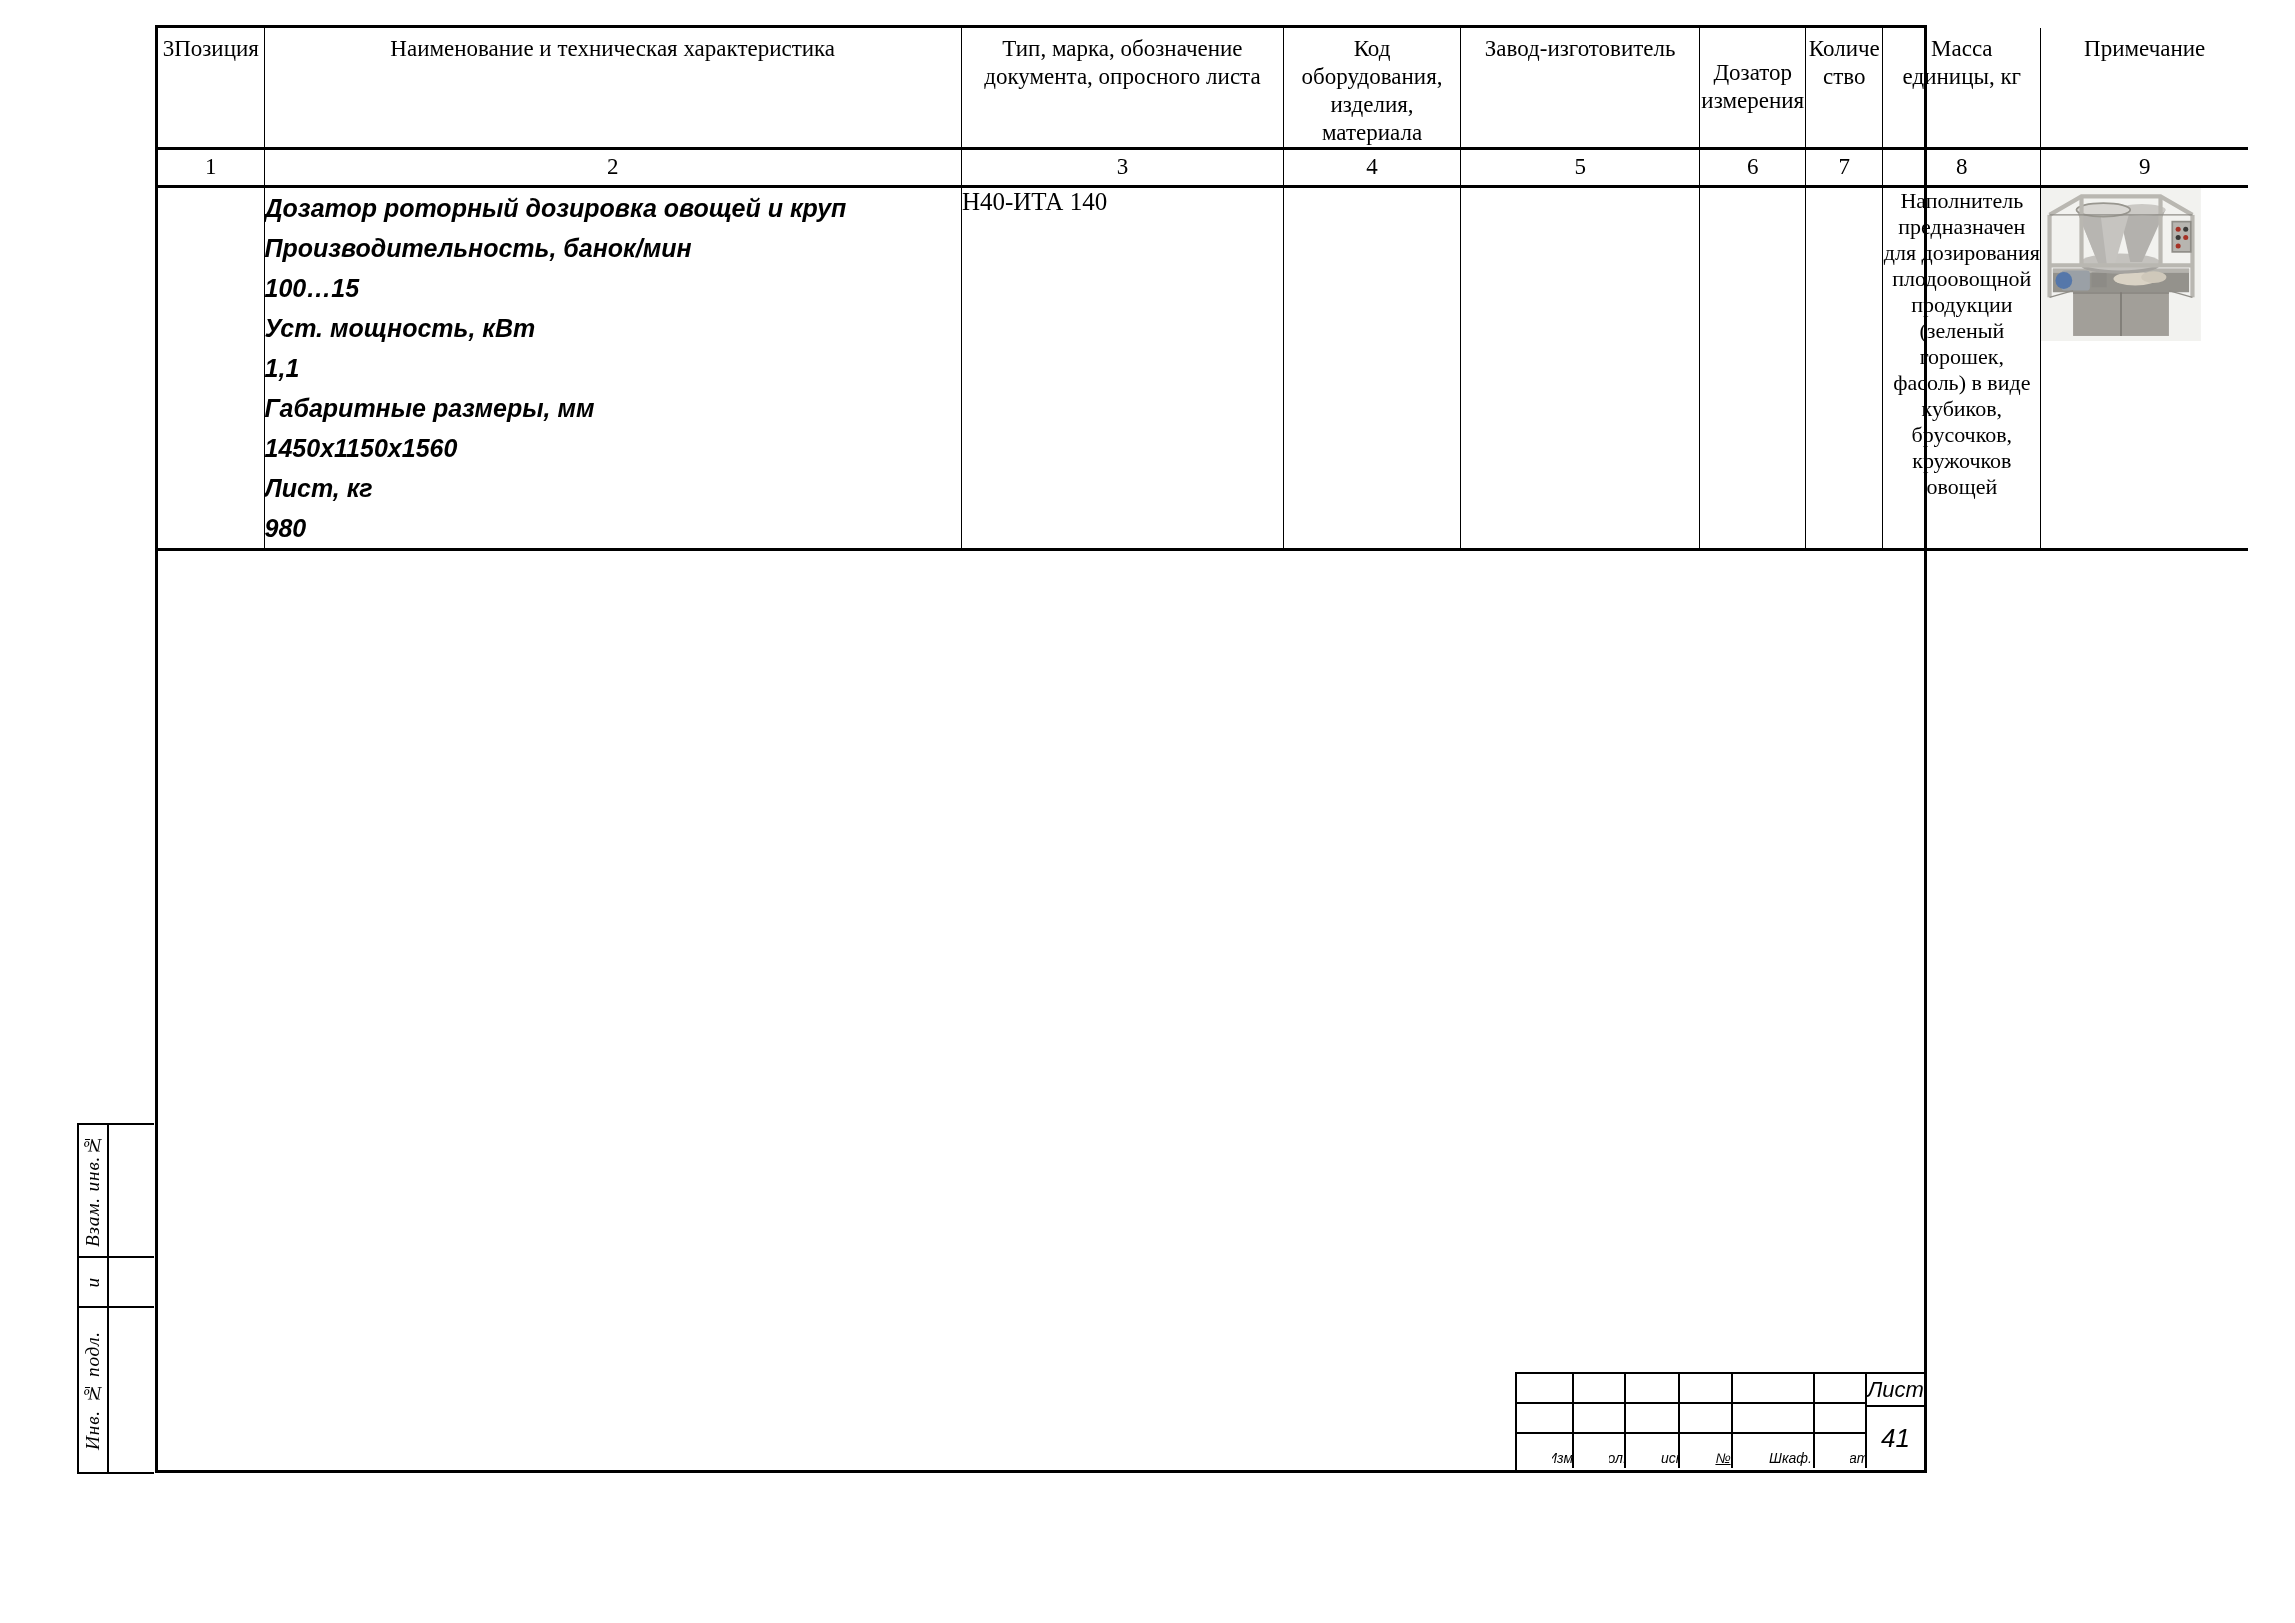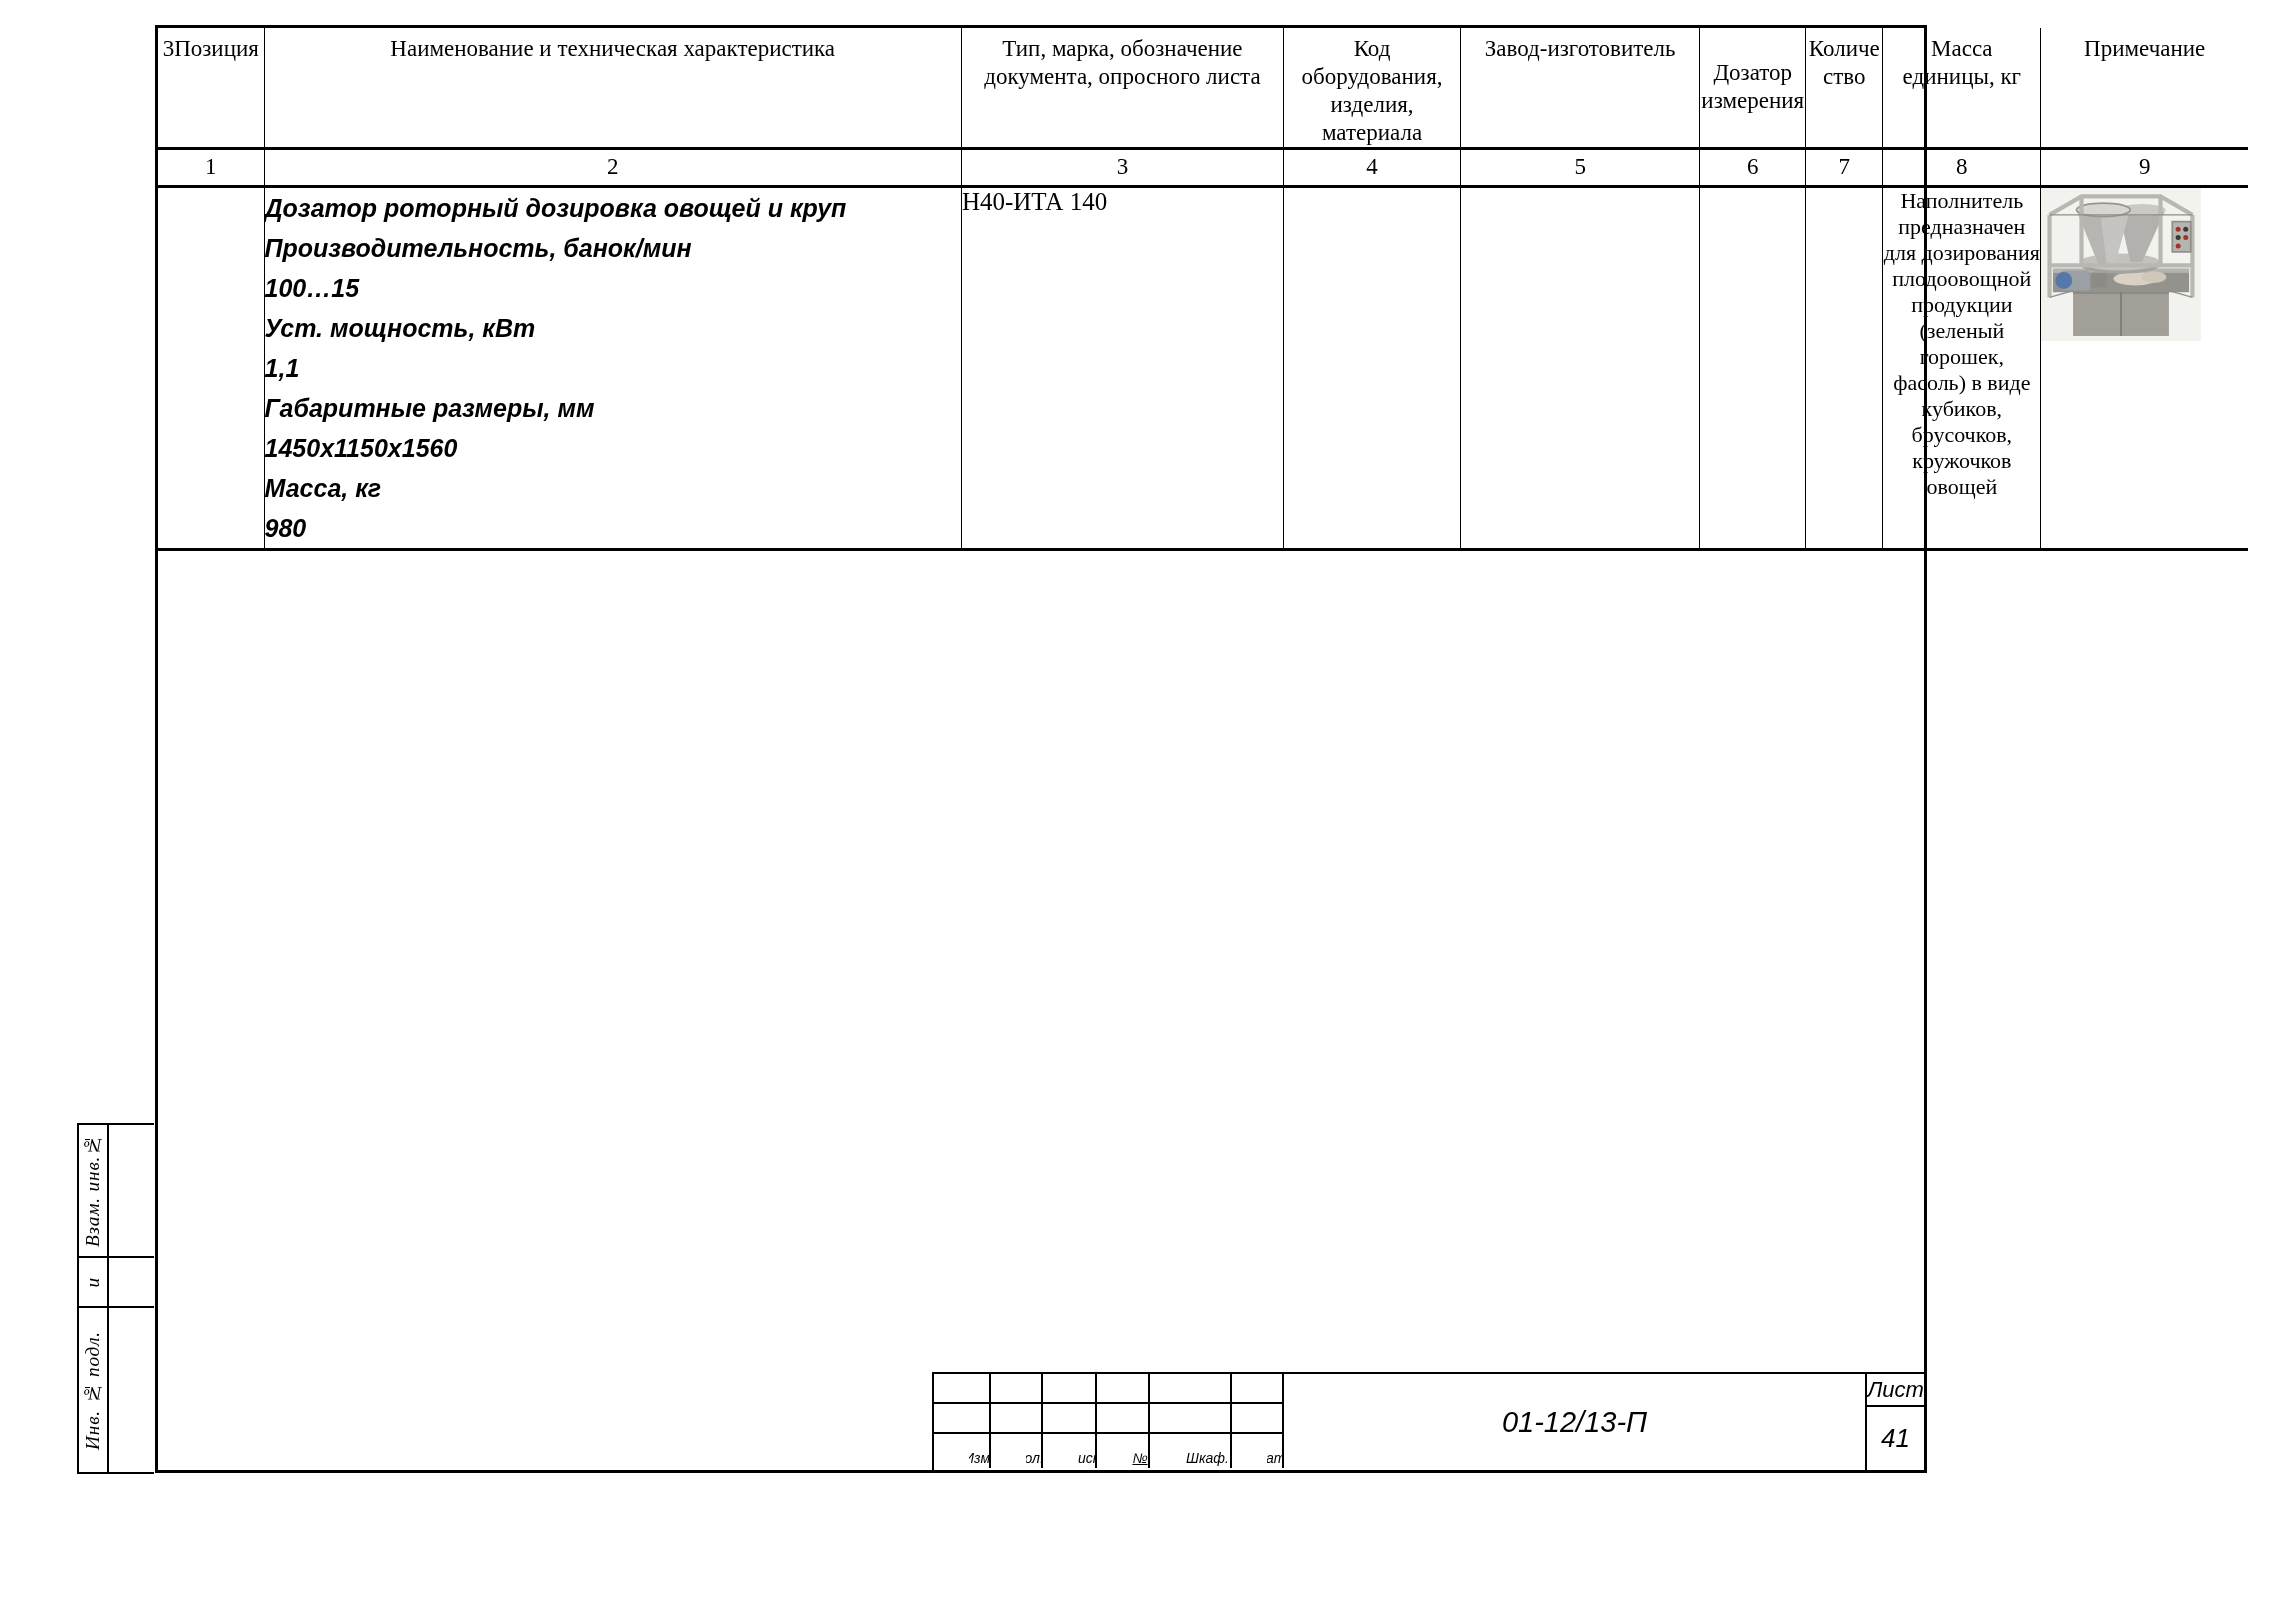--- a/index.html
+++ b/index.html
@@ -153,21 +153,21 @@
         <tr class="row2">
           <td></td>
           <td class="name-cell">
             <div class="spec-line">Дозатор роторный дозировка овощей и круп</div>
             <div class="spec-line">Производительность, банок/мин</div>
             <div class="spec-line">100…15</div>
             <div class="spec-line">Уст. мощность, кВт</div>
             <div class="spec-line">1,1</div>
             <div class="spec-line">Габаритные размеры, мм</div>
             <div class="spec-line">1450х1150х1560</div>
-            <div class="spec-line">Масса, кг</div>
+            <div class="spec-line">Лист, кг</div>
             <div class="spec-line">980</div>
           </td>
           <td class="type-cell">Н40-ИТА 140</td>
           <td></td>
           <td></td>
           <td></td>
           <td></td>
           <td class="note-cell">Наполнитель предназначен для дозирования плодоовощной продукции (зеленый горошек, фасоль) в виде кубиков, брусочков, кружочков овощей</td>
           <td class="photo-cell">
             
@@ -231,21 +231,20 @@
         <div class="tb-cell"></div>
         <div class="tb-cell lastrow">Изм.</div>
         <div class="tb-cell lastrow">Кол.у</div>
         <div class="tb-cell lastrow">Лист</div>
         <div class="tb-cell lastrow">
             <span class="u">№</span>
           </div>
         <div class="tb-cell lastrow">Шкаф.</div>
         <div class="tb-cell lastrow">Дата</div>
       </div>
-      <div class="doc-cell">01-12/13-П</div>
       <div class="list-col">
         <div class="list-label">Лист</div>
         <div class="list-num">41</div>
       </div>
     </div>
 
   </div>
 </div>
 
 

